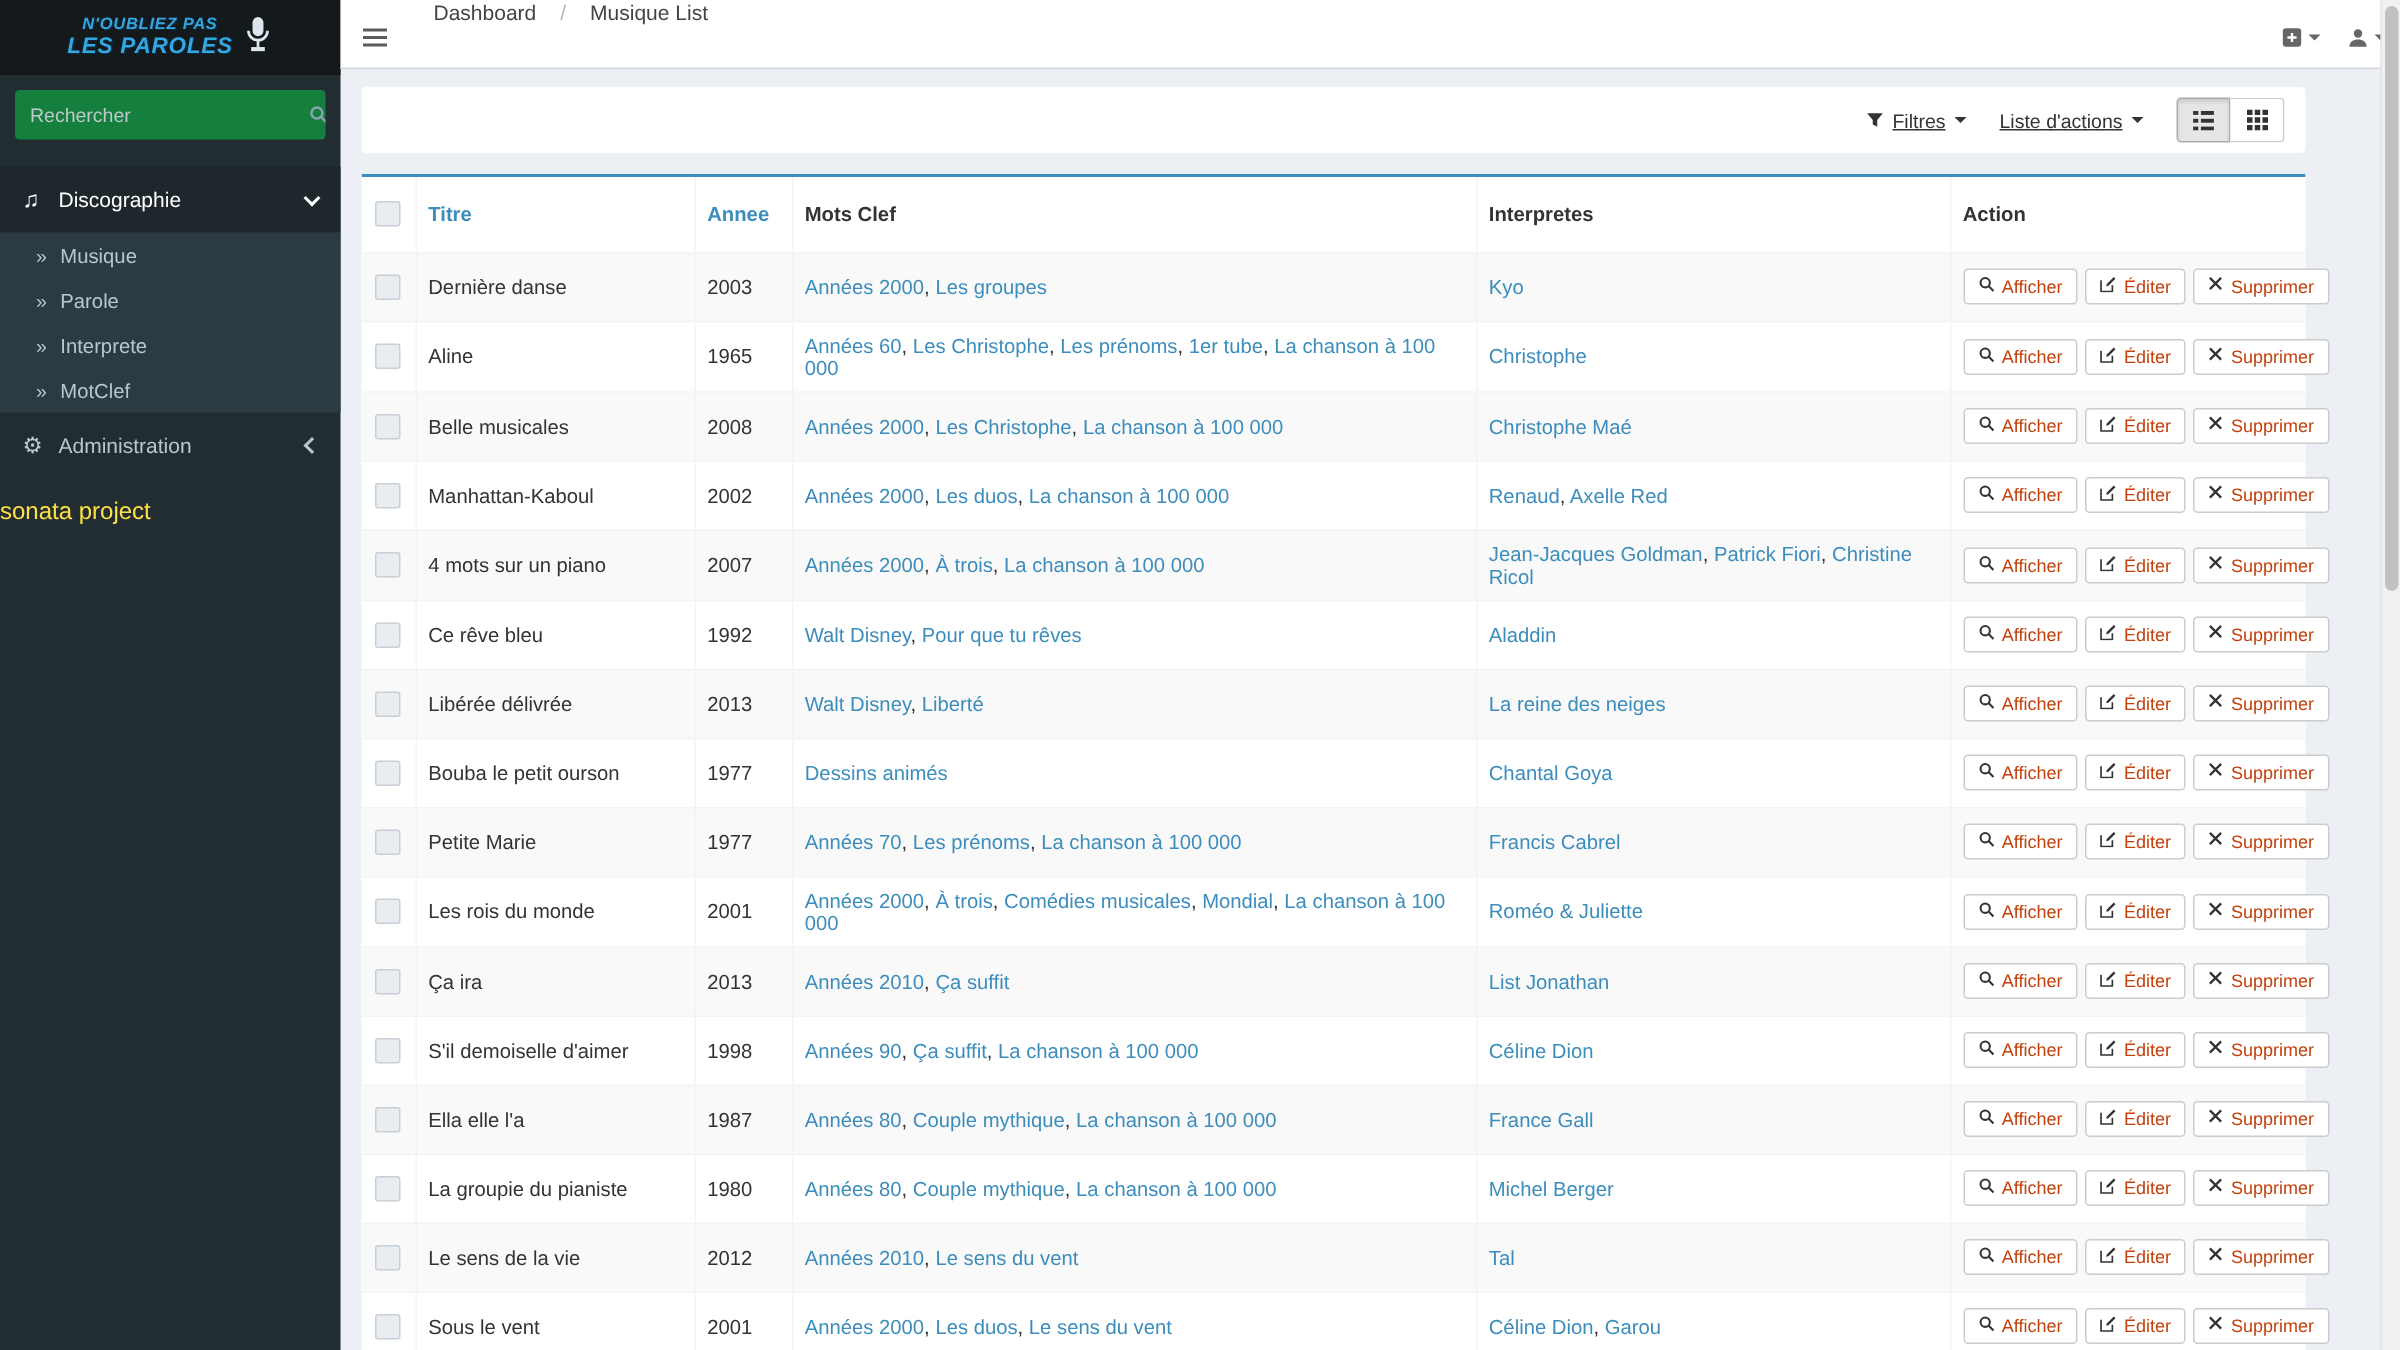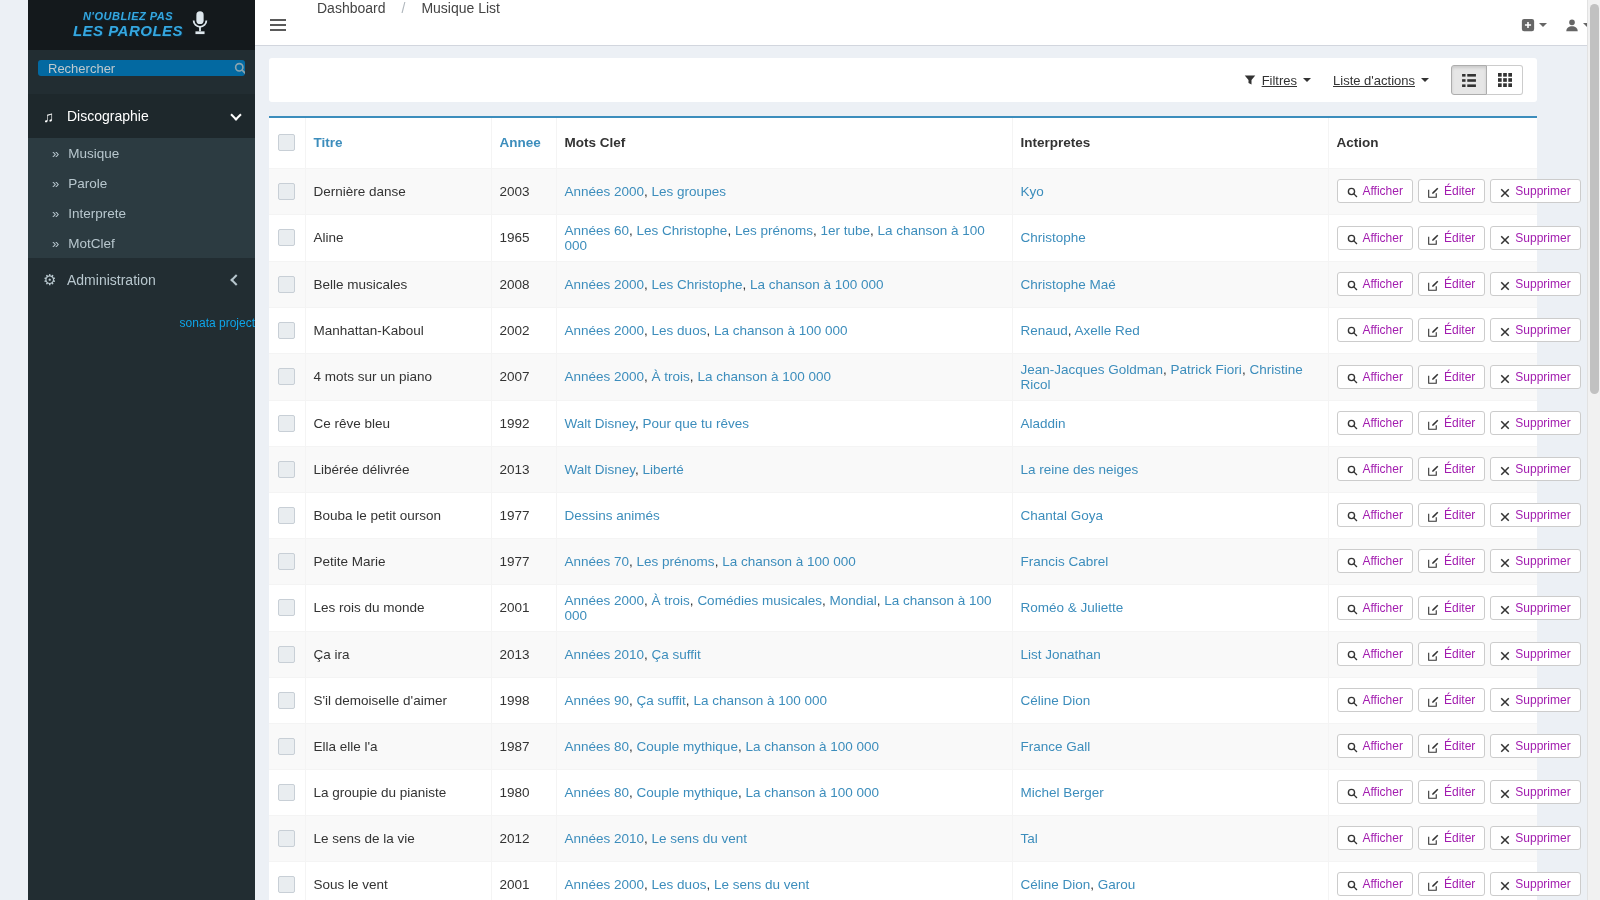--- a/index.html
+++ b/index.html
@@ -1,43 +1,43 @@
 <!DOCTYPE html>
 <html><head>
 <meta charset="utf-8">
 <style>
   * { margin:0; padding:0; box-sizing:border-box; }
   html,body { width:1600px; height:900px; overflow:hidden; background:#ecf0f5;
               font-family:"Liberation Sans", sans-serif; font-size:14px; color:#333; }
-  .app { display:flex; width:100%; height:100%; position:relative;padding-left:28px; }
+  .app { display:flex; width:100%; height:100%; position:relative; }
 
   
   .sidebar { width:227px; flex-shrink:0; background:#222d32; display:flex; flex-direction:column; }
   .logo { height:50px; background:#14191c; display:flex; align-items:center; justify-content:center; gap:7px; }
   .logo-text { font-style:italic; font-weight:bold; color:#35a7e0; line-height:1.05; text-align:center;
                text-shadow:1px 1px 0 #0a2a3d; letter-spacing:.5px; }
   .logo-line1 { font-size:11px; display:block; }
   .logo-line2 { font-size:15px; display:block; }
   .sidebar-search { padding:10px; }
-  .search-wrap { display:flex; background:#0369a1; border-radius:3px; overflow:hidden; height:16px; }
+  .search-wrap { display:flex; background:#15803d; border-radius:3px; overflow:hidden; height:33px; }
   .search-wrap input { flex:1; background:transparent; border:none; outline:none; color:#ccc;
                        padding:0 10px; font-size:13px; font-family:"Liberation Sans",sans-serif; }
   .search-wrap input::placeholder { color:#bfc9cd; }
   .search-btn { width:32px; border:none; background:transparent; display:flex; align-items:center; justify-content:center; cursor:pointer; }
   .menu { list-style:none; margin-top:8px; }
   .menu-item { height:44px; display:flex; align-items:center; padding:0 15px; color:#b8c7ce; cursor:pointer; }
   .menu-item.active { background:#1e282c; color:#fff; }
   .mi-icon { width:24px; font-size:15px; }
   .chev { margin-left:auto; width:8px; height:8px; border-left:2px solid currentColor; border-bottom:2px solid currentColor; display:inline-block; }
   .chev.down { transform:rotate(-45deg); margin-top:-3px; }
   .chev.left { transform:rotate(45deg); }
   .submenu { list-style:none; background:#2c3b41; }
   .submenu-item { height:30px; display:flex; align-items:center; padding-left:24px; color:#b8c7ce; font-size:13.5px; cursor:pointer; }
   .submenu-item .dbl { margin-right:9px; font-size:13px; }
-  .sidebar-footer { margin-top:14px; text-align:right; font-size:12px; color:#0ea5e9; }
+  .sidebar-footer { margin-top:14px; text-align:left; font-size:16px; color:#fde047; }
 
   
   .main { flex:1; min-width:0; display:flex; flex-direction:column; }
   .topbar { height:46px; background:#fff; border-bottom:1px solid #d2d6de; display:flex; align-items:flex-start; }
   .hamburger { width:46px; height:50px; display:flex; flex-direction:column; justify-content:center; align-items:center; gap:3px; cursor:pointer; }
   .hamburger i { display:block; width:16px; height:2px; background:#5a5a5a; }
   .breadcrumb { display:flex; align-items:center; margin-left:16px; color:#444; }
   .breadcrumb .sep { margin:0 16px; color:#b0b7bd; }
   .topbar-right { margin-left:auto; display:flex; height:50px; }
   .topbar-btn { width:44px; display:flex; align-items:center; justify-content:center; gap:4px; cursor:pointer; }
@@ -66,22 +66,22 @@
   tbody tr:nth-child(odd) { background:#f9f9f9; }
   .col-check { width:36px; text-align:center; }
   .col-titre { width:186px; }
   .col-annee { width:65px; }
   .col-mots  { width:456px;margin-top:20px; }
   .col-interp{ width:316px; }
   .sort-link { color:#3c8dbc; text-decoration:none; cursor:pointer; font-weight:bold; }
   .cell-link { color:#3c8dbc; text-decoration:none; cursor:pointer; }
   .fake-checkbox { display:inline-block; width:17px; height:17px; background:#e9edf0; border:1px solid #c8cfd6; border-radius:2px; vertical-align:middle; cursor:pointer; }
   .btn-row { display:flex; gap:5px; }
-  .action-btn { display:inline-flex; align-items:flex-end; gap:5px; background:#fff; border:1px solid #ccc; border-radius:3px;
-                padding:4px 9px; font-size:12px; color:#a21caf; cursor:pointer; font-family:"Liberation Sans",sans-serif; white-space:nowrap; }
+  .action-btn { display:inline-flex; align-items:flex-start; gap:5px; background:#fff; border:1px solid #ccc; border-radius:3px;
+                padding:4px 9px; font-size:12px; color:#c2410c; cursor:pointer; font-family:"Liberation Sans",sans-serif; white-space:nowrap; }
   .ico { display:inline-flex; align-items:center; }
 
   
   .scrollbar { position:absolute; right:0; top:0; width:13px; height:100%; background:#f1f1f1; border-left:1px solid #e2e2e2; }
   .scroll-thumb { position:absolute; left:2px; top:4px; width:9px; height:390px; background:#c1c1c1; border-radius:5px; }
 </style>
 </head>
 <body>
 
 <div class="app">

